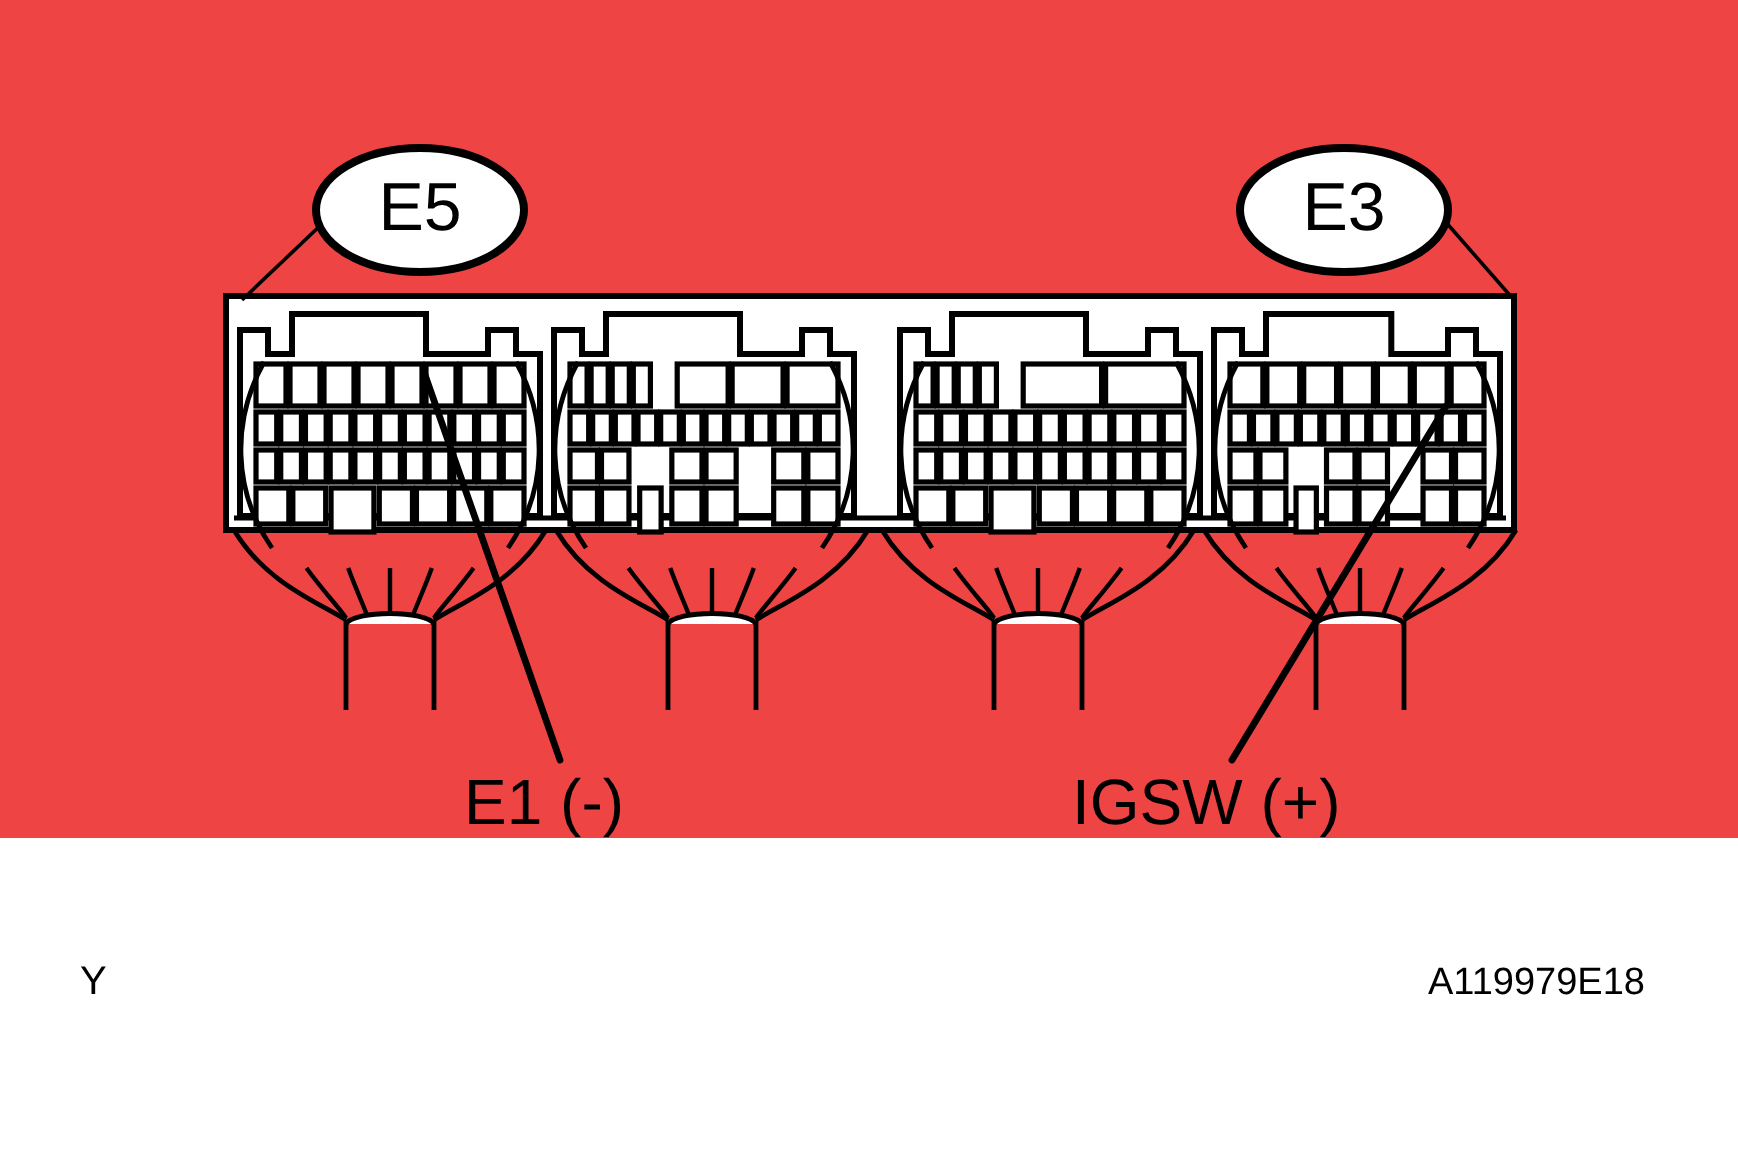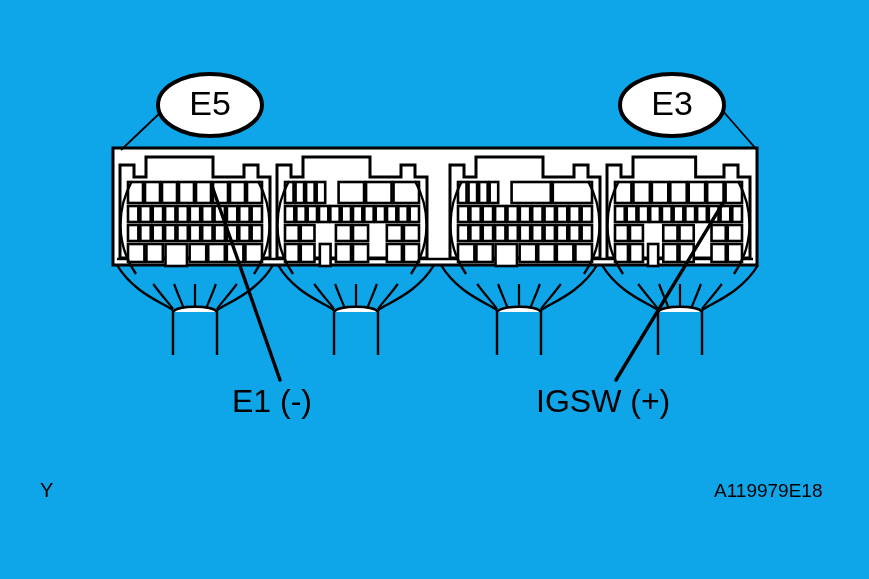--- a/index.html
+++ b/index.html
@@ -1,18 +1,18 @@
 <!DOCTYPE html>
 <html><head>
 <meta charset="utf-8">
 <style>
   html,body{margin:0;padding:0;background:#ffffff;}
   body{width:869px;height:579px;overflow:hidden;
        font-family:"Liberation Sans", sans-serif;color:#000;}
-  #stage{position:relative;width:869px;height:579px;background:#0ea5e9;}
+  #stage{position:relative;width:869px;height:419px;background:#ef4444;}
   svg#diagram{position:absolute;left:0;top:0;width:869px;height:579px;display:block;}
   .ln{fill:none;stroke:#000;}
   .housing{fill:#fff;stroke:#000;stroke-width:3;}
   .blockout{fill:#fff;stroke:#000;stroke-width:3;}
   .cell{fill:#fff;stroke:#000;stroke-width:2.6;}
   .lead{stroke:#000;stroke-width:3.4;fill:none;stroke-linecap:round;}
   .pointer{stroke:#000;stroke-width:1.8;fill:none;}
   .wire{stroke:#000;stroke-width:2.4;fill:none;}
   .strand{stroke:#000;stroke-width:2.2;fill:none;}
   .sheath{stroke:#000;stroke-width:2.4;fill:#fff;}

